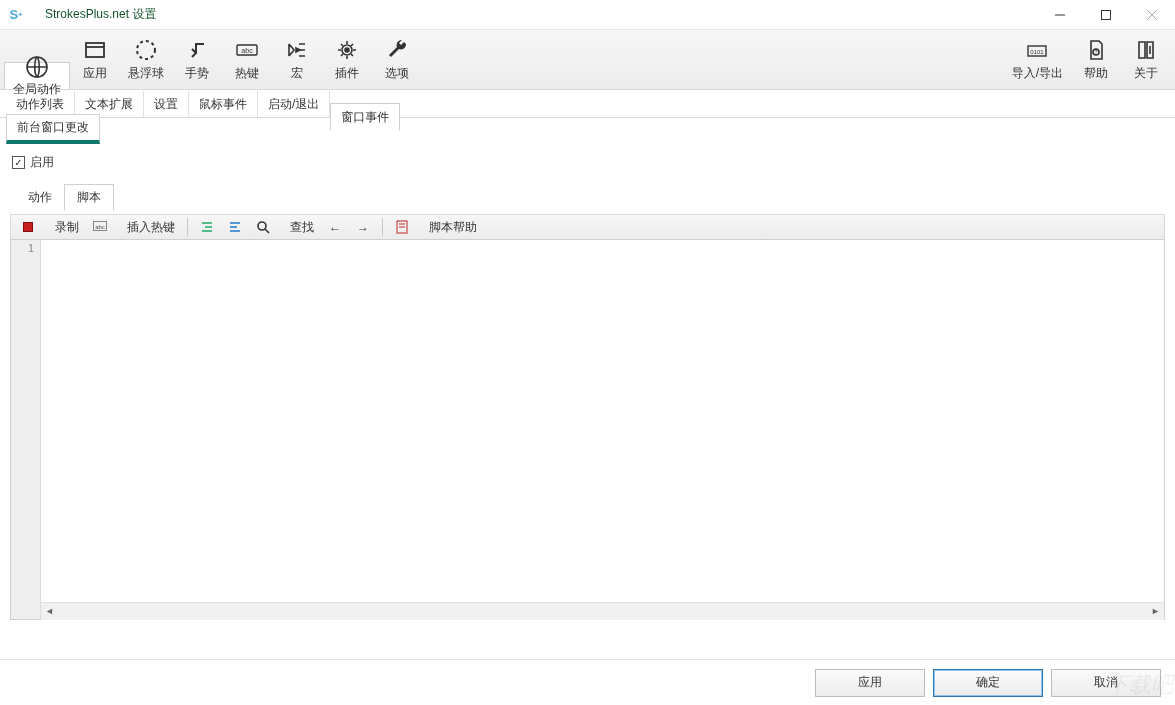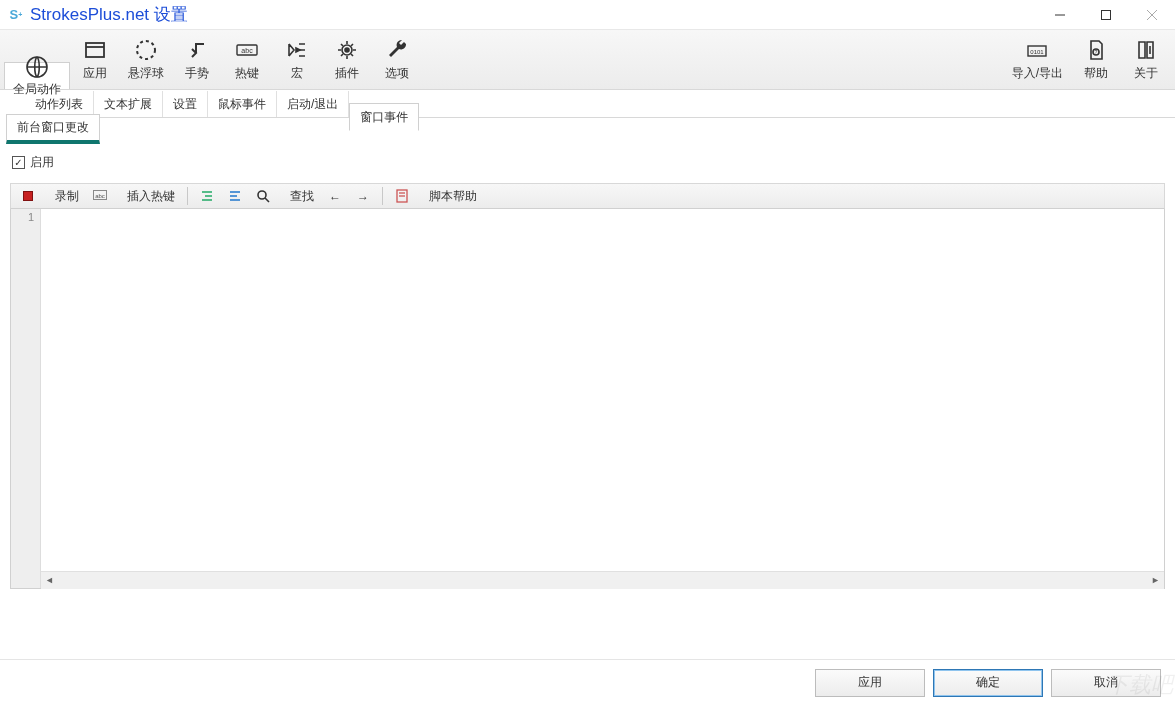--- a/index.html
+++ b/index.html
@@ -1,34 +1,34 @@
 <!DOCTYPE html>
 <html><head>
 <meta charset="utf-8">
 <style>
 * { box-sizing: border-box; margin: 0; padding: 0; }
 body { font-family: "Microsoft YaHei", "Segoe UI", sans-serif; font-size: 12px; background: #fff; color: #333; width: 1175px; height: 705px; overflow: hidden; position: relative; }
 
 .titlebar { height: 30px; display: flex; align-items: center; justify-content: space-between; padding: 0 0 0 8px; border-bottom: 1px solid #e8e8e8; background: #fff; }
 .titlebar-left { display: flex; align-items: center; gap: 6px; }
 .titlebar-icon { width: 16px; height: 16px; display: flex; align-items: center; justify-content: center; color: #4aa8d8; font-weight: bold; font-size: 13px; }
-.titlebar-title { font-size: 17px; color: #1d4ed8; }
+.titlebar-title { font-size: 12px; color: #14532d; margin-left: 15px; }
 .titlebar-controls { display: flex; }
 .titlebar-btn { width: 46px; height: 30px; display: flex; align-items: center; justify-content: center; color: #555; }
 .titlebar-btn.close { color: #aaa; }
 
 .toolbar { height: 60px; background: linear-gradient(#f7f7f7,#ececec); border-bottom: 1px solid #d8d8d8; display: flex; align-items: stretch; padding: 0 4px; }
 .toolbar-spacer { flex: 1; }
 .tool { display: flex; flex-direction: column; align-items: center; justify-content: center; padding: 4px 8px; min-width: 50px; cursor: pointer; }
 .tool.active { background: #fff; border: 1px solid #d0d0d0; border-bottom: none; margin-top: 32px; }
 .tool-icon { width: 26px; height: 26px; display: flex; align-items: center; justify-content: center; color: #333; }
 .tool-icon svg { width: 24px; height: 24px; }
 .tool-label { font-size: 12px; margin-top: 2px; color: #333; white-space: nowrap; }
 
-.tabrow { height: 28px; display: flex; align-items: flex-end; padding: 0 6px; border-bottom: 1px solid #d8d8d8; background: #fff; margin-left: 19px; }
+.tabrow { height: 28px; display: flex; align-items: flex-end; padding: 0 6px; border-bottom: 1px solid #d8d8d8; background: #fff; }
 .tab { padding: 5px 10px 4px; font-size: 12px; color: #333; cursor: pointer; border-right: 1px solid #e0e0e0; }
 .tab.active { background: #fff; border: 1px solid #d0d0d0; border-bottom: 1px solid #fff; position: relative; top: 13px; margin-bottom: -1px; }
 
 .subtabrow { height: 26px; display: flex; align-items: flex-end; padding: 0 6px; background: #fff; }
 .subtab { padding: 4px 10px; font-size: 12px; color: #333; background: #f0f0f0; border: 1px solid #d0d0d0; cursor: pointer; }
 .subtab.active { background: #fff; border-bottom: 4px solid #0f766e; }
 
 .panel { padding: 6px 12px 4px; background: #fff; }
 .checkbox-row { display: flex; align-items: center; gap: 5px; font-size: 12px; color: #333; padding: 4px 0 8px; }
 .checkbox-box { width: 13px; height: 13px; border: 1px solid #555; display: flex; align-items: center; justify-content: center; font-size: 10px; color: #333; background: #fff; }
@@ -199,20 +199,24 @@
 <div class="subtabrow">
   <div class="subtab active"><span>前台窗口更改</span></div>
 </div>
 
 <div class="panel">
   <div class="checkbox-row">
     <span class="checkbox-box">✓</span>
     <span>启用</span>
   </div>
 
+  <div class="inner-tabrow">
+    <div class="inner-tab"><span>动作</span></div>
+    <div class="inner-tab active"><span>脚本</span></div>
+  </div>
 </div>
 
 <div class="editor-toolbar">
   <div class="etb-item">
     <span class="etb-icon">
         <span class="rec-dot"></span>
       </span>
     <span>录制</span>
   </div>
   <div class="etb-item">

